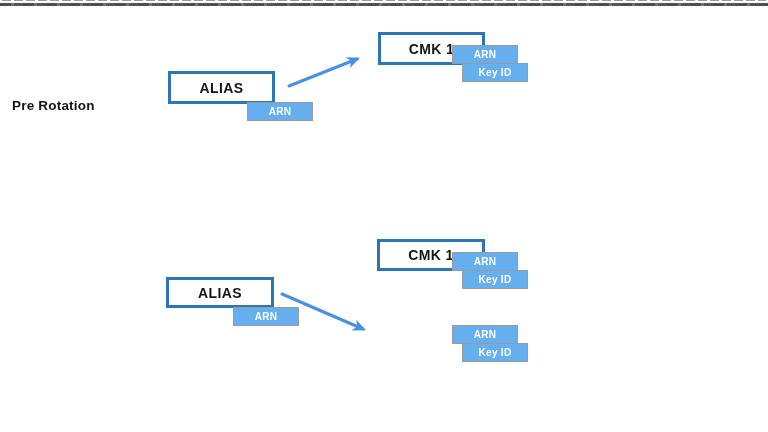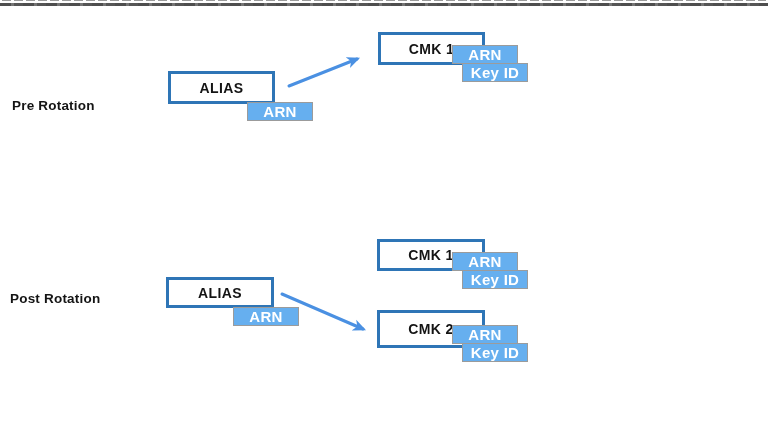--- a/index.html
+++ b/index.html
@@ -19,21 +19,21 @@
     display:flex; align-items:center; justify-content:center;
     z-index:1;
   }
   .kbox-title {
     font-size:14px; font-weight:bold; color:var(--label-text);
     letter-spacing:0.4px; white-space:nowrap;
   }
   .tag {
     box-sizing:border-box;
     background:var(--tag-fill); border:1.5px solid var(--tag-border);
-    color:var(--tag-text); font-size:15px; font-weight:bold;
+    color:var(--tag-text); font-size:10px; font-weight:bold;
     display:flex; align-items:center; justify-content:center;
     letter-spacing:0.3px; white-space:nowrap;
   }
   .tag.single { position:absolute; z-index:2; }
   .tagstack { position:absolute; z-index:2; display:flex; flex-direction:column; }
   .tagstack .tag { width:100%; height:19px; }
   .tagstack .tag + .tag { margin-top:-1.5px;margin-left:10px; }
   #divider { position:absolute; left:0; top:185; width:768px; height:6px; z-index:0; }
   #divider .div-thin {
     position:absolute; left:2px; top:0; width:764px; height:1.2px;
@@ -65,38 +65,34 @@
   <div class="tagstack" style="left:452px; top:45px; width:66px;">
     <div class="tag">ARN</div>
     <div class="tag">Key ID</div>
   </div>
 
   <div id="divider">
     <div class="div-thin"></div>
     <div class="div-thick"></div>
   </div>
 
-  <div class="row-label" style="left:10px; top:291px;">Post Rotation</div>
 
   <div class="kbox" style="left:166px; top:277px; width:108px; height:31px;">
     <span class="kbox-title">ALIAS</span>
   </div>
   <div class="tag single" style="left:233px; top:307px; width:66px; height:19px;">ARN</div>
 
   <div class="kbox" style="left:377px; top:239px; width:108px; height:32px;">
     <span class="kbox-title">CMK 1</span>
   </div>
   <div class="tagstack" style="left:452px; top:252px; width:66px;">
     <div class="tag">ARN</div>
     <div class="tag">Key ID</div>
   </div>
 
-  <div class="kbox" style="left:377px; top:310px; width:108px; height:38px;">
-    <span class="kbox-title">CMK 2</span>
-  </div>
   <div class="tagstack" style="left:452px; top:325px; width:66px;">
     <div class="tag">ARN</div>
     <div class="tag">Key ID</div>
   </div>
 
   <svg id="arrows" width="768" height="432" viewBox="0 0 768 432">
     <defs>
       <marker id="ah" viewBox="0 0 10 10" refX="7.5" refY="5" markerWidth="4.4" markerHeight="4.4" orient="auto-start-reverse">
         <path class="ahp" d="M0,0.6 L10,5 L0,9.4 L2.8,5 Z"></path>
       </marker>

